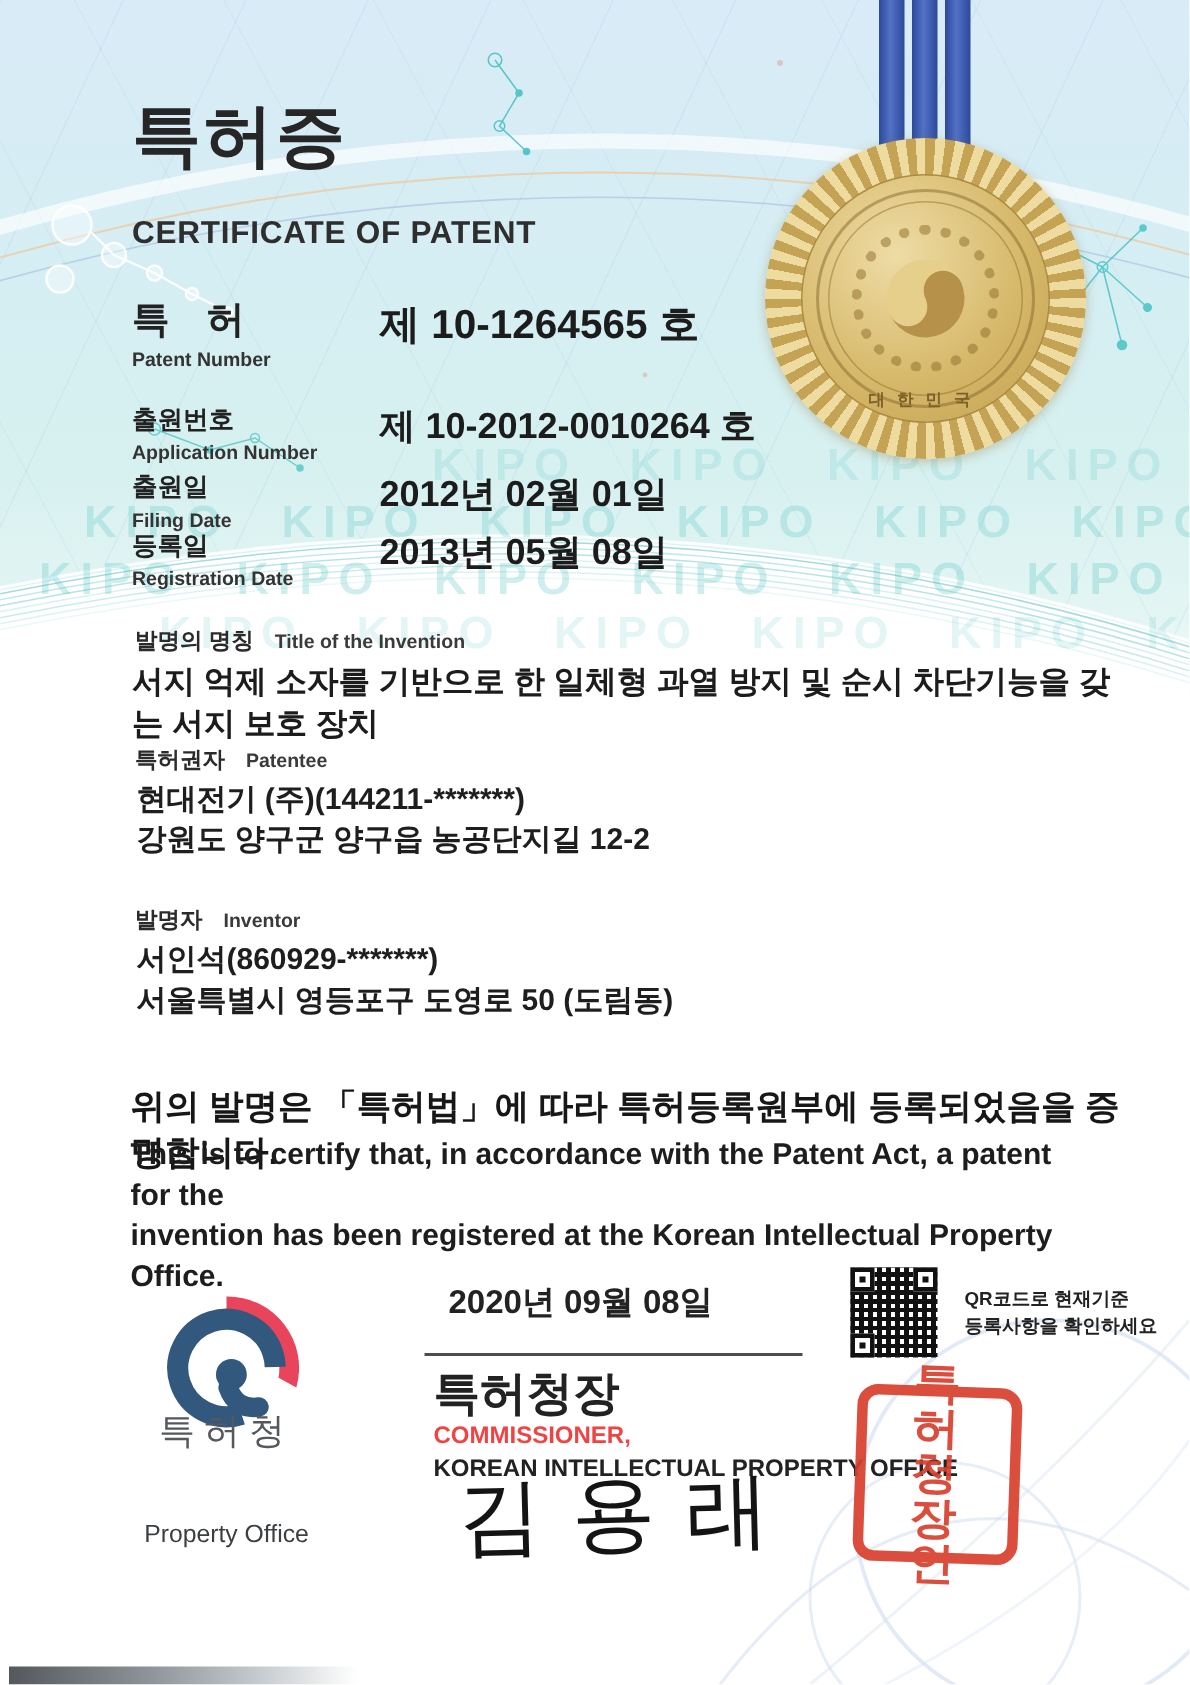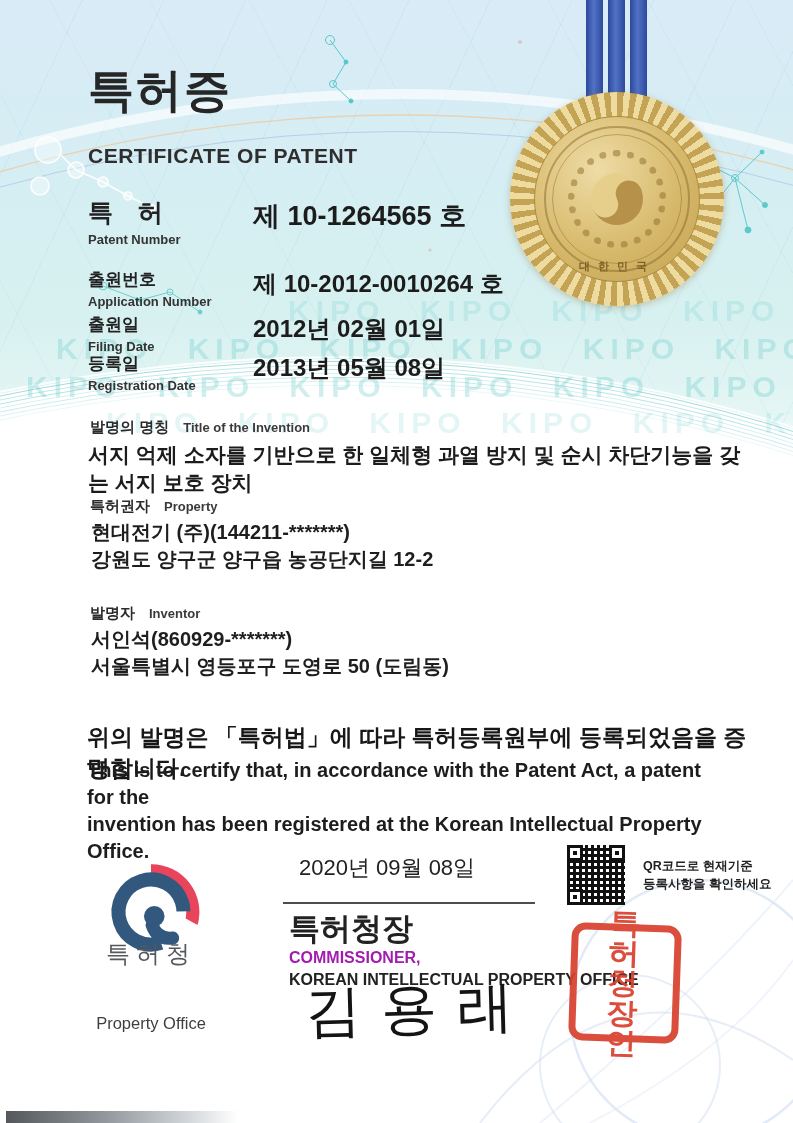--- a/index.html
+++ b/index.html
@@ -82,24 +82,24 @@
   .patentee-addr{position:absolute;left:91px;top:546px;font-size:20px;font-weight:800;z-index:5;}
   .lbl-inventor{top:604px;}
   .inventor-name{position:absolute;left:91px;top:626px;font-size:20px;font-weight:800;z-index:5;}
   .inventor-addr{position:absolute;left:91px;top:653px;font-size:20px;font-weight:800;z-index:5;}
 
   
   .stmt-kr{position:absolute;left:87px;top:722px;width:670px;font-size:23px;font-weight:800;color:#171717;z-index:5;}
   .stmt-en{position:absolute;left:87px;top:757px;width:640px;font-size:20px;font-weight:700;color:#1d1d1d;line-height:27px;z-index:5;}
 
   
-  .issue-date{position:absolute;left:299px;top:853px;font-size:22px;font-weight:400;color:#222;z-index:5;}
+  .issue-date{position:absolute;left:299px;top:853px;font-size:22px;font-weight:700;color:#222;z-index:5;}
   .sep-line{position:absolute;left:283px;top:902px;width:252px;border-top:2px solid #4d4d4d;z-index:5;}
   .comm-kr{position:absolute;left:289px;top:908px;font-size:31px;font-weight:800;color:#222;z-index:5;}
-  .comm-en1{position:absolute;left:289px;top:949px;font-size:16px;font-weight:800;color:#a21caf;z-index:5;}
+  .comm-en1{position:absolute;left:289px;top:949px;font-size:16px;font-weight:800;color:#ef4444;z-index:5;}
   .comm-en2{position:absolute;left:289px;top:971px;font-size:16px;font-weight:800;color:#222;z-index:5;}
   .signature{position:absolute;left:305px;top:972px;font-size:56px;font-weight:500;letter-spacing:20px;
     color:#141414;transform:rotate(-1.5deg);z-index:5;font-family:"DejaVu Sans",sans-serif;}
   .seal{position:absolute;left:570px;top:924px;width:96px;height:104px;z-index:5;
     border:7px solid #d8402e;border-radius:14px;transform:rotate(2deg);opacity:.92;
     display:flex;align-items:center;justify-content:center;}
   .seal-text{width:64px;font-size:29px;line-height:30px;font-weight:800;color:#d8402e;
     letter-spacing:4px;word-break:break-all;text-align:center;transform:scaleX(1.08);}
 
   
@@ -253,21 +253,21 @@
     </div>
     <div class="fv">2013년 05월 08일</div>
   </div>
 
   <div class="sec-label lbl-invention">
     <span class="kr">발명의 명칭</span><span class="en">Title of the Invention</span>
   </div>
   <div class="invention-title">서지 억제 소자를 기반으로 한 일체형 과열 방지 및 순시 차단기능을 갖는 서지 보호 장치</div>
 
   <div class="sec-label lbl-patentee">
-    <span class="kr">특허권자</span><span class="en">Property</span>
+    <span class="kr">특허권자</span><span class="en">Patentee</span>
   </div>
   <div class="patentee-name">현대전기 (주)(144211-*******)</div>
   <div class="patentee-addr">강원도 양구군 양구읍 농공단지길 12-2</div>
 
   <div class="sec-label lbl-inventor">
     <span class="kr">발명자</span><span class="en">Inventor</span>
   </div>
   <div class="inventor-name">서인석(860929-*******)</div>
   <div class="inventor-addr">서울특별시 영등포구 도영로 50 (도림동)</div>
 

